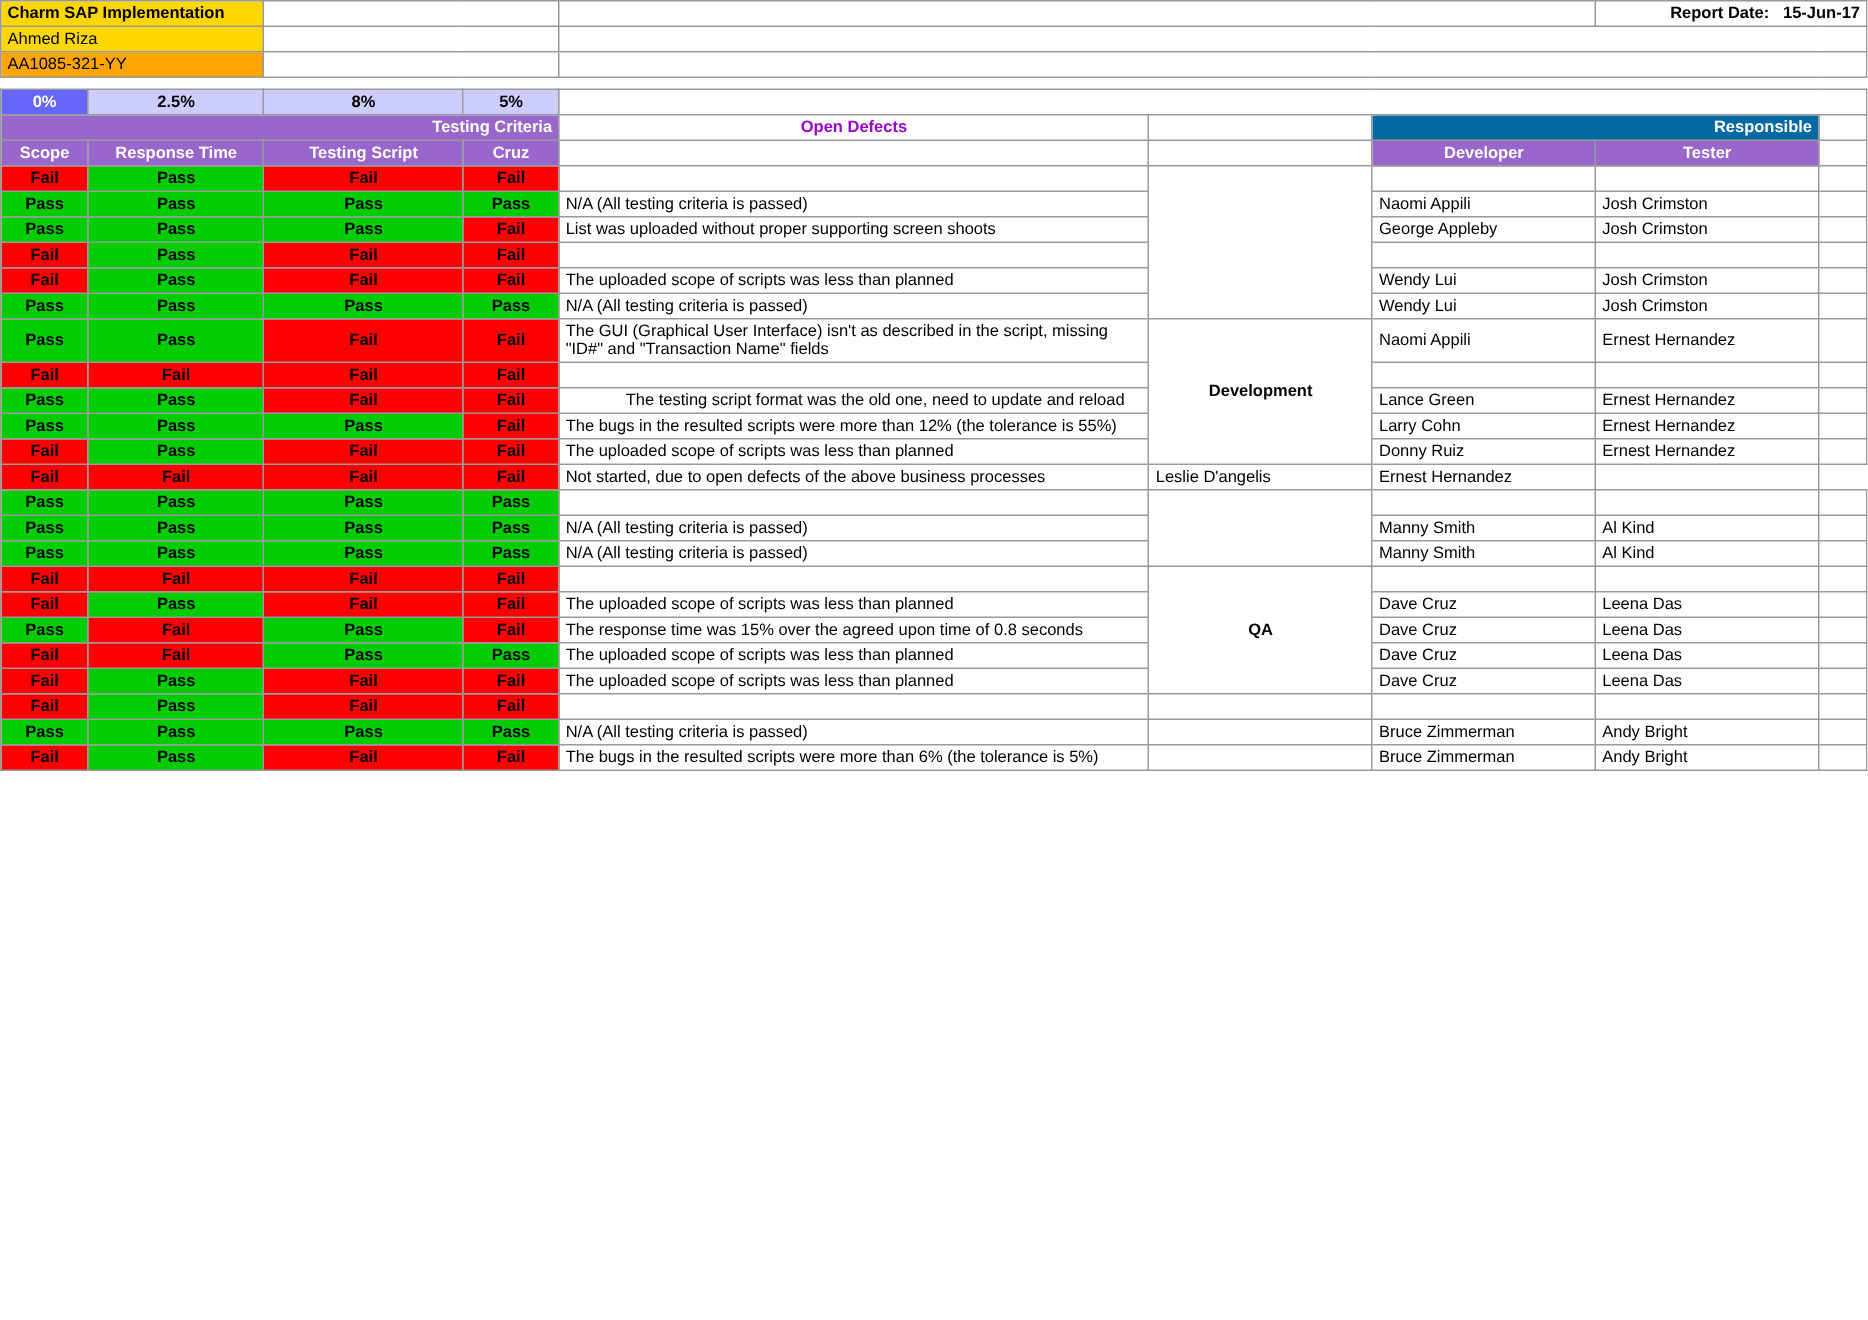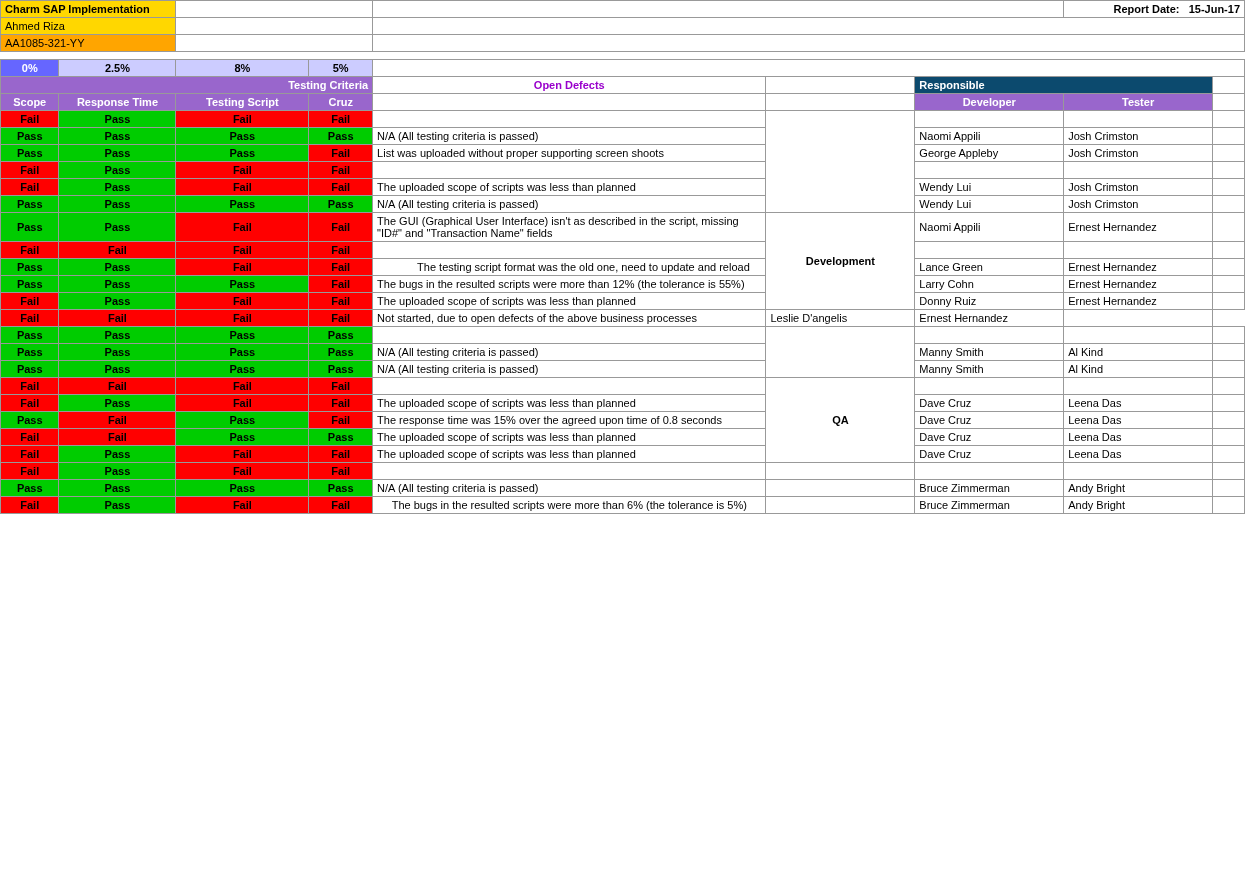--- a/index.html
+++ b/index.html
@@ -19,21 +19,21 @@
     .col-env { width: 100px; text-align: center; font-weight: bold; }
     .col-dev { width: 140px; }
     .col-tester { width: 140px; }
     .pct-row td { text-align: center; font-weight: bold; }
     .pct-0 { background: #6666FF; color: #fff; }
     .pct-2 { background: #CCCCFF; }
     .pct-8 { background: #CCCCFF; }
     .pct-5 { background: #CCCCFF; }
     .report-date { text-align: right; font-weight: bold; }
     .criteria-header { background: #9966CC; color: #fff; font-weight: bold; text-align: center; }
-    .responsible-header { background: #0c4a6e; color: #fff; font-weight: bold; text-align: left; margin-left: 20px; }
+    .responsible-header { background: #0369a1; color: #fff; font-weight: bold; text-align: right; margin-left: 20px; }
     .open-defects-header { background: #9966CC; color: #fff; font-weight: bold; text-align: center; }
     .env-cell { background: #fff; font-weight: bold; text-align: center; vertical-align: middle; }
   </style>
 </head>
 <body>
 
 <table>
 
   <tbody>
       <tr>
@@ -337,20 +337,20 @@
     <td class="col-dev">Bruce Zimmerman</td>
     <td class="col-tester">Andy Bright</td>
     <td style="border:1px solid #999;"></td>
   </tr>
 
   <tr>
     <td class="fail col-scope">Fail</td>
     <td class="pass col-resp">Pass</td>
     <td class="fail col-script">Fail</td>
     <td class="fail col-bugs">Fail</td>
-    <td class="col-defects" style="white-space:normal;text-align:center;">The bugs in the resulted scripts were more than 6% (the tolerance is 5%)</td>
+    <td class="col-defects" style="white-space:normal;">The bugs in the resulted scripts were more than 6% (the tolerance is 5%)</td>
     <td style="border:1px solid #999;"></td>
     <td class="col-dev">Bruce Zimmerman</td>
     <td class="col-tester">Andy Bright</td>
     <td style="border:1px solid #999;"></td>
   </tr>
 </tbody>
   </table>
 
 </body></html>

